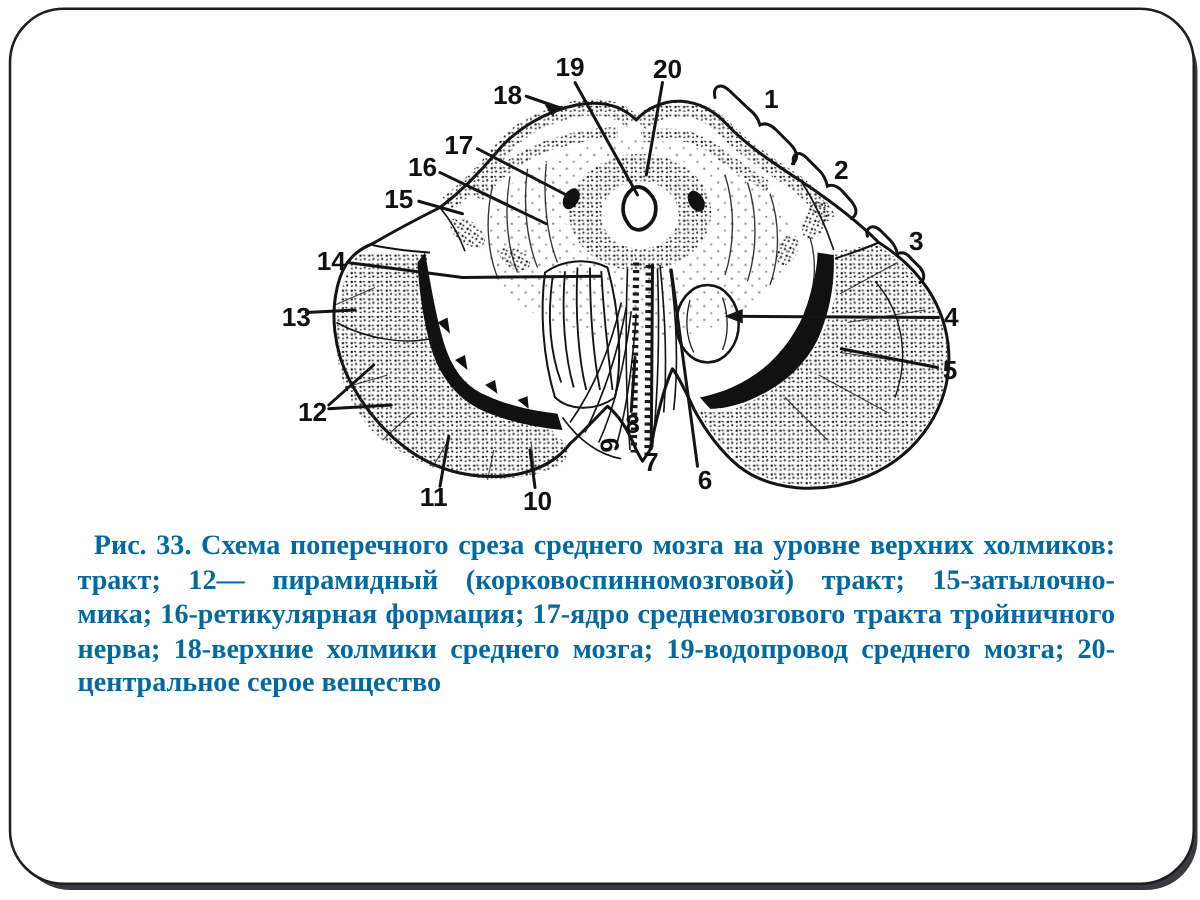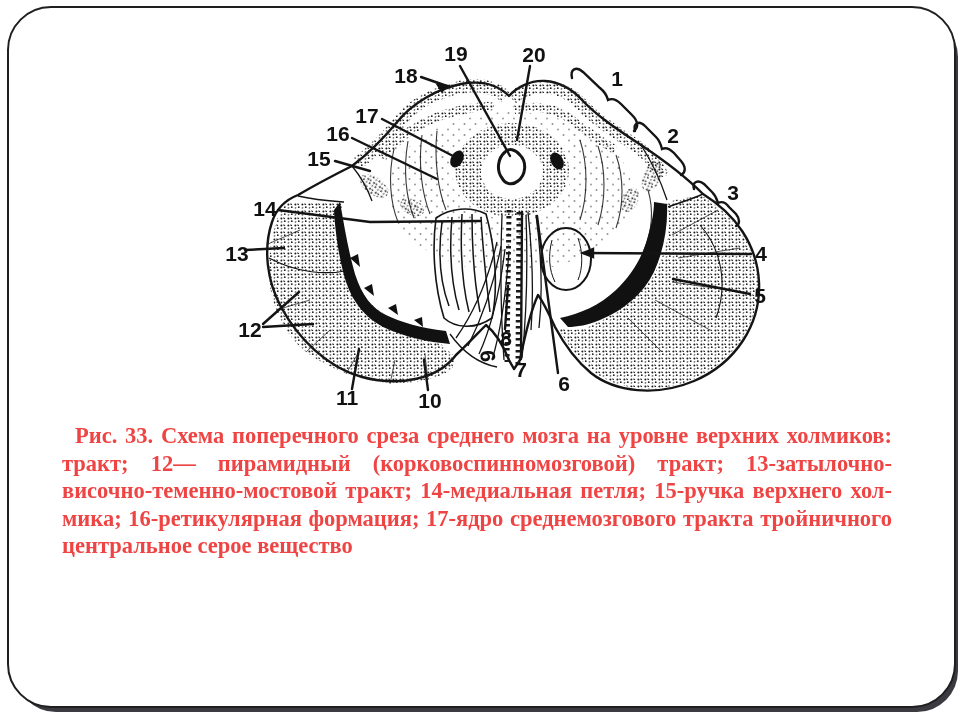--- a/index.html
+++ b/index.html
@@ -5,21 +5,21 @@
   html,body{margin:0;padding:0;background:#ffffff;width:960px;height:720px;overflow:hidden;}
   #slide-card{
     position:absolute;left:7px;top:6px;width:945px;height:698px;
     background:#ffffff;border:2px solid #1f1f1f;border-radius:44px;
     box-shadow:5px 7px 0 -3px #3a3a40;
   }
   #diagram-svg{position:absolute;left:0;top:0;width:960px;height:720px;}
   #caption{
     position:absolute;left:62px;top:422px;width:830px;
     font-family:"Liberation Serif","DejaVu Serif",serif;
-    font-size:22.5px;line-height:27.6px;font-weight:600;color:#ef4444;
+    font-size:22.5px;line-height:27.6px;font-weight:600;color:#0369a1;
   }
   .cap-line{text-align:justify;text-align-last:justify;white-space:nowrap;}
   .cap-line.first{padding-left:13px;}
   .cap-line.last{text-align:right;text-align-last:left;}
   .ink{stroke:#141414;fill:none;}
   text.lbl{
     font-family:"Liberation Sans","DejaVu Sans",sans-serif;
     font-weight:bold;font-size:21px;fill:#111;text-anchor:middle;
   }
 </style>
@@ -208,17 +208,17 @@
     <text class="lbl" x="338" y="141">16</text>
     <text class="lbl" x="367" y="123">17</text>
     <text class="lbl" x="406" y="83">18</text>
     <text class="lbl" x="456" y="61">19</text>
     <text class="lbl" x="534" y="62">20</text>
   </g>
 </svg>
 
 <div id="caption">
   <div class="cap-line first">Рис. 33. Схема поперечного среза среднего мозга на уровне верхних холмиков:</div>
-  <div class="cap-line">тракт; 12— пирамидный (корковоспинномозговой) тракт; 13-затылочно-</div>
-  <div class="cap-line">височно-теменно-мостовой тракт; 14-медиальная петля; 15-ручка верхнего хол-</div>
+  <div class="cap-line">тракт; 12— пирамидный (корковоспинномозговой) тракт; 15-затылочно-</div>
   <div class="cap-line">мика; 16-ретикулярная формация; 17-ядро среднемозгового тракта тройничного</div>
+  <div class="cap-line">нерва; 18-верхние холмики среднего мозга; 19-водопровод среднего мозга; 20-</div>
   <div class="cap-line last">центральное серое вещество</div>
 </div>
 
 </body></html>

